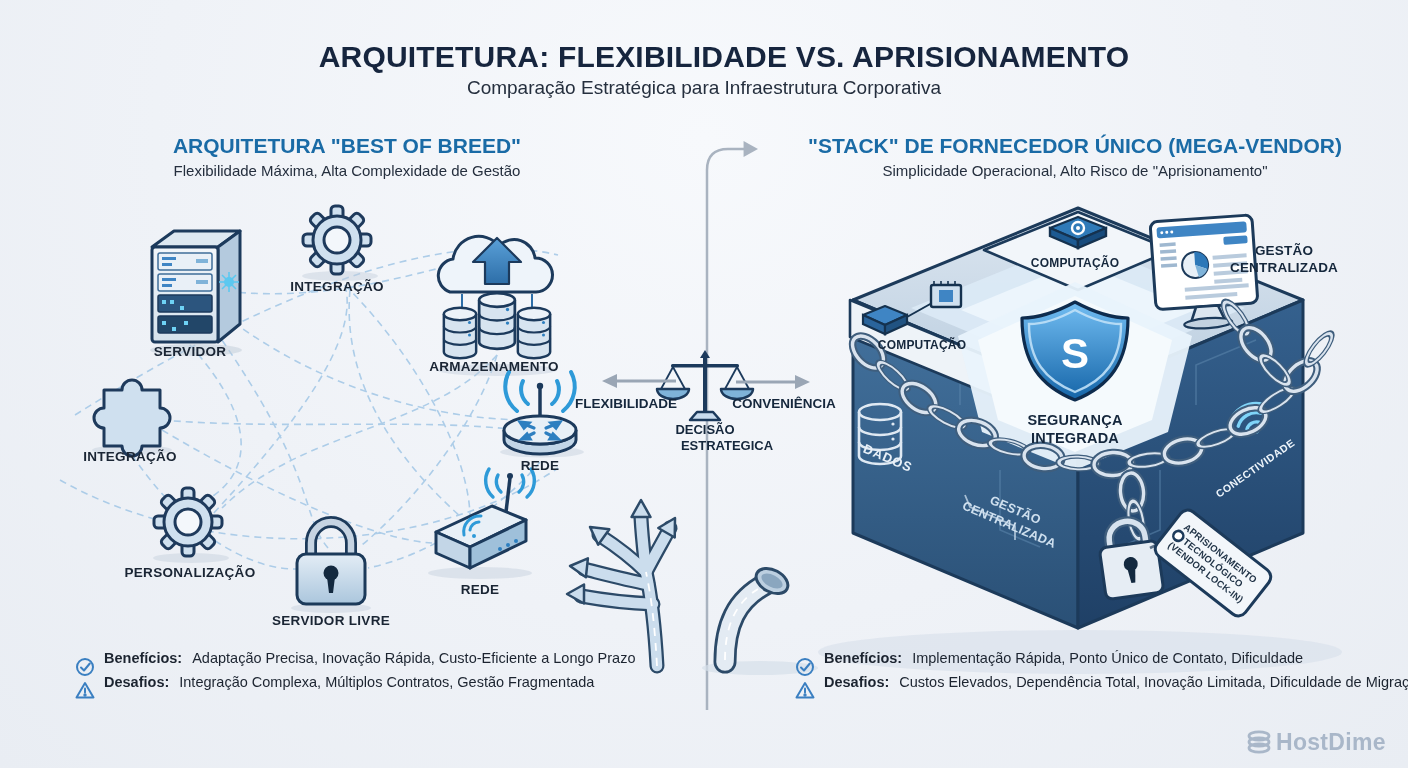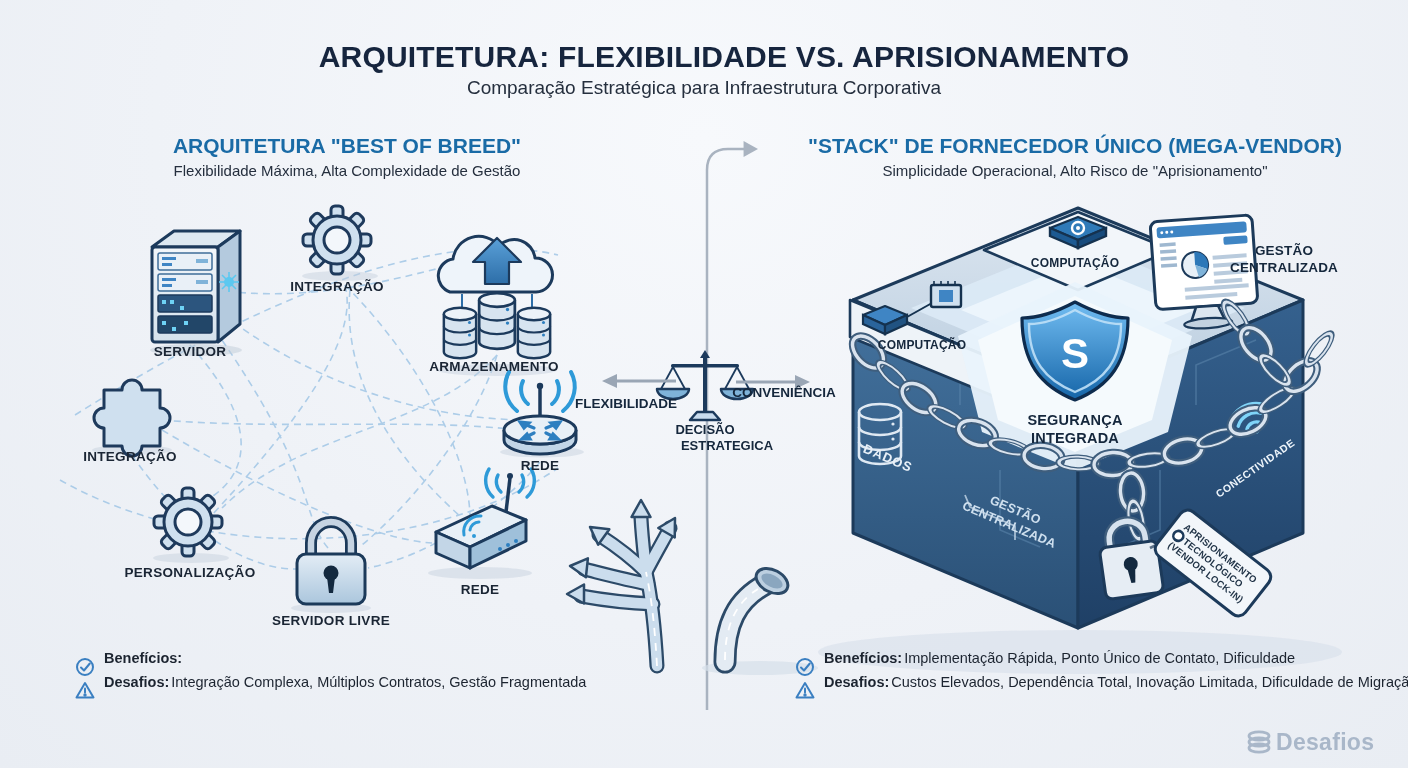--- a/index.html
+++ b/index.html
@@ -10,21 +10,21 @@
   .lbl{position:absolute;transform:translateX(-50%);white-space:nowrap;font-weight:bold;color:#1a2534;}
   .node{font-size:13.5px;letter-spacing:.3px;}
   .rot{transform-origin:center center;}
   .h1{font-size:30px;color:#16253e;letter-spacing:.2px;margin-left:20px;}
   .h2{font-size:19px;font-weight:normal;color:#252f3e;}
   .sec{font-size:21px;color:#1a6ba6;}
   .sec2{font-size:15px;font-weight:normal;color:#252f3e;}
   .mid{font-size:13.5px;color:#15273c;}
   .cube{font-size:12px;color:#15273c;letter-spacing:.2px;}
   .white{color:#e8f0f8;}
-  .brow{position:absolute;display:flex;align-items:center;gap:0;font-size:14.5px;color:#1c2430;white-space:nowrap;}
+  .brow{position:absolute;display:flex;align-items:center;gap:8px;font-size:14.5px;color:#1c2430;white-space:nowrap;}
   .bl{font-weight:bold;margin-right:2px;}
   .brand{position:absolute;display:flex;align-items:center;gap:6px;font-size:23px;font-weight:bold;color:#a9b7c9;letter-spacing:.3px;}
   .tagtxt{font-size:9.5px;line-height:1.25;text-align:center;color:#1d3044;letter-spacing:.2px;}
   .twoline{text-align:center;line-height:1.25;}
 </style>
 </head>
 <body>
 
 <div id="stage">
 
@@ -461,48 +461,49 @@
 <div class="lbl node" style="left:190px;top:344px;">SERVIDOR</div>
 <div class="lbl node" style="left:337px;top:279px;">INTEGRAÇÃO</div>
 <div class="lbl node" style="left:494px;top:344px;margin-top:15px;">ARMAZENAMENTO</div>
 <div class="lbl node" style="left:540px;top:458px;">REDE</div>
 <div class="lbl node" style="left:130px;top:449px;">INTEGRAÇÃO</div>
 <div class="lbl node" style="left:190px;top:565px;">PERSONALIZAÇÃO</div>
 <div class="lbl node" style="left:331px;top:613px;">SERVIDOR LIVRE</div>
 <div class="lbl node" style="left:480px;top:582px;">REDE</div>
 
 <div class="lbl mid" style="left:626px;top:396px;">FLEXIBILIDADE</div>
-<div class="lbl mid" style="left:784px;top:385px;">CONVENIÊNCIA</div>
+<div class="lbl mid" style="left:784px;top:396px;">CONVENIÊNCIA</div>
 <div class="lbl mid" style="left:705px;top:422px;font-size:13px;">DECISÃO</div>
 <div class="lbl mid" style="left:705px;top:438px;font-size:13px;padding-left:44px;">ESTRATEGICA</div>
 
 <div class="lbl cube" style="left:1075px;top:256px;">COMPUTAÇÃO</div>
 <div class="lbl cube" style="left:922px;top:338px;">COMPUTAÇÃO</div>
 <div class="lbl cube" style="left:1284px;top:243px;font-size:13.5px;">GESTÃO</div>
 <div class="lbl cube" style="left:1284px;top:260px;font-size:13.5px;">CENTRALIZADA</div>
 <div class="lbl cube" style="left:1075px;top:412px;font-size:14.5px;">SEGURANÇA</div>
 <div class="lbl cube" style="left:1075px;top:430px;font-size:14.5px;">INTEGRADA</div>
 <div class="lbl cube white rot" style="left:888px;top:458px;transform:translate(-50%,-50%) rotate(23deg);font-size:13px;letter-spacing:1px;">DADOS</div>
 <div class="lbl cube white rot twoline" style="left:1012px;top:518px;transform:translate(-50%,-50%) rotate(23deg);font-size:12.5px;white-space:normal;width:120px;color:#cfe0ef;"><span>GESTÃO</span><br><span>CENTRALIZADA</span></div>
 <div class="lbl cube white rot" style="left:1255px;top:468px;transform:translate(-50%,-50%) rotate(-35deg);font-size:10.5px;letter-spacing:.5px;color:#eef5fb;">CONECTIVIDADE</div>
 <div class="lbl rot tagtxt" style="left:1213px;top:563px;transform:translate(-50%,-50%) rotate(38deg);font-weight:bold;"><span>APRISIONAMENTO</span><br><span>TECNOLÓGICO</span><br><span>(VENDOR LOCK-IN)</span></div>
 
 <div class="brow" style="left:104px;top:650px;">
   <span class="bl">Benefícios:</span>
+  <span>Adaptação Precisa, Inovação Rápida, Custo-Eficiente a Longo Prazo</span>
 </div>
 <div class="brow" style="left:104px;top:674px;">
   <span class="bl">Desafios:</span>
   <span>Integração Complexa, Múltiplos Contratos, Gestão Fragmentada</span>
 </div>
 <div class="brow" style="left:824px;top:650px;">
   <span class="bl">Benefícios:</span>
   <span>Implementação Rápida, Ponto Único de Contato, Dificuldade</span>
 </div>
 <div class="brow" style="left:824px;top:674px;">
   <span class="bl">Desafios:</span>
   <span>Custos Elevados, Dependência Total, Inovação Limitada, Dificuldade de Migração</span>
 </div>
 
 <div class="brand" style="left:1276px;top:729px;">
-  <span>Desafios</span>
+  <span>HostDime</span>
 </div>
 
 </div>
 
 </body></html>

